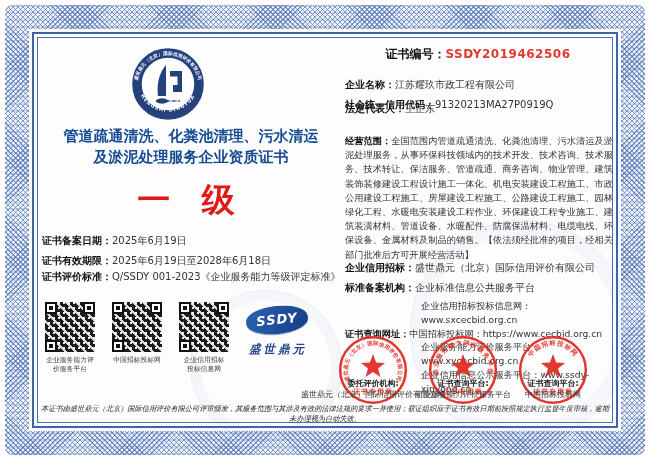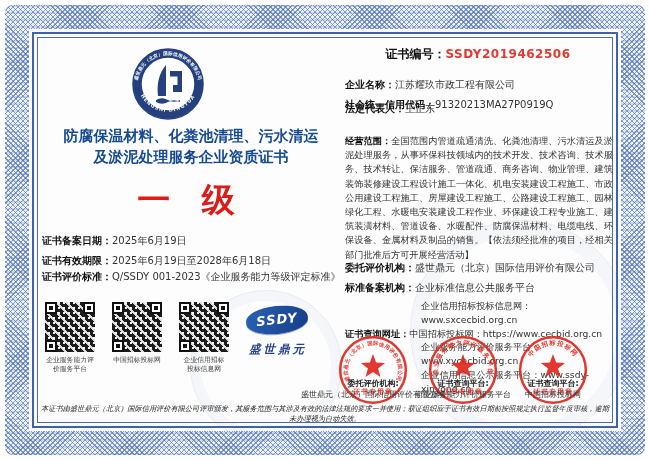--- a/index.html
+++ b/index.html
@@ -101,21 +101,21 @@
       <text class="em-arc"><textPath href="#emTop" startOffset="50%" text-anchor="middle">盛世鼎元（北京）国际信用评价有限公司</textPath></text>
       <text class="em-arc-en"><textPath href="#emBot" startOffset="50%" text-anchor="middle">SHENGSHI DINGYUAN</textPath></text>
       <g fill="#24417e">
         <path d="M 36,19 L 36,50 L 28,50 C 26.5,38 29,27 36,19 Z"></path>
         <path d="M 40,25 H 52 V 46 H 43 V 39 H 47.5 V 30.5 H 40 Z"></path>
         <path d="M 26,54 Q 32,50.5 38,54 T 50,54 L 50,56 Q 44,52.5 38,56 T 26,56 Z"></path>
       </g>
     </svg>
 
     <div class="title">
-      <div>防腐保温材料、化粪池清理、污水清运</div>
+      <div>管道疏通清洗、化粪池清理、污水清运</div>
       <div>及淤泥处理服务企业资质证书</div>
     </div>
     <div class="grade">一 级</div>
 
     <div class="linfo li1"><b>证书备案日期：</b><span>2025年6月19日</span></div>
     <div class="linfo li2"><b>证书有效期限：</b><span>2025年6月19日至2028年6月18日</span></div>
     <div class="linfo li3"><b>证书评价标准：</b><span>Q/SSDY 001-2023《企业服务能力等级评定标准》</span></div>
 
     <div class="qr q1">
         <i class="f tl"></i>
@@ -145,21 +145,21 @@
         <div>投标信息网</div>
       </div>
     <div class="ssdy">SSDY</div>
     <div class="mutual">盛世鼎元</div>
 
     <div class="certno"><b>证书编号：</b><span class="red">SSDY2019462506</span></div>
     <div class="rinfo r1"><b>企业名称：</b><span>江苏耀玖市政工程有限公司</span></div>
     <div class="rinfo r2"><b>社会统一信用代码：</b><span>91320213MA27P0919Q</span></div>
     <div class="rinfo r3"><b>法定代表人：</b><span>王正东</span></div>
     <div class="scope"><b>经营范围：</b><span>全国范围内管道疏通清洗、化粪池清理、污水清运及淤泥处理服务，从事环保科技领域内的技术开发、技术咨询、技术服务、技术转让、保洁服务、管道疏通、商务咨询、物业管理、建筑装饰装修建设工程设计施工一体化、机电安装建设工程施工、市政公用建设工程施工、房屋建设工程施工、公路建设工程施工、园林绿化工程、水暖电安装建设工程作业、环保建设工程专业施工、建筑装潢材料、管道设备、水暖配件、防腐保温材料、电缆电线、环保设备、金属材料及制品的销售。【依法须经批准的项目，经相关部门批准后方可开展经营活动】</span></div>
-    <div class="rinfo r4"><b>委托评价机构：</b><span>盛世鼎元（北京）国际信用评价有限公司</span></div>
+    <div class="rinfo r4"><b>企业信用招标：</b><span>盛世鼎元（北京）国际信用评价有限公司</span></div>
     <div class="rinfo r5"><b>标准备案机构：</b><span>企业标准信息公共服务平台</span></div>
     <div class="query">
       <div class="qrow">企业信用招标投标信息网：www.sxcecbid.org.cn</div>
       <div class="qrow first"><b>证书查询网址：</b><span>中国招标投标网：https://www.cecbid.org.cn</span></div>
       <div class="qrow">企业服务能力评价服务平台：www.xycecbid.org.cn</div>
       <div class="qrow">企业信用信息公示服务平台：www.ssdy-xinyong.cn</div>
     </div>
 
     <svg class="seal s1" viewBox="0 0 68 68">
       <defs>

